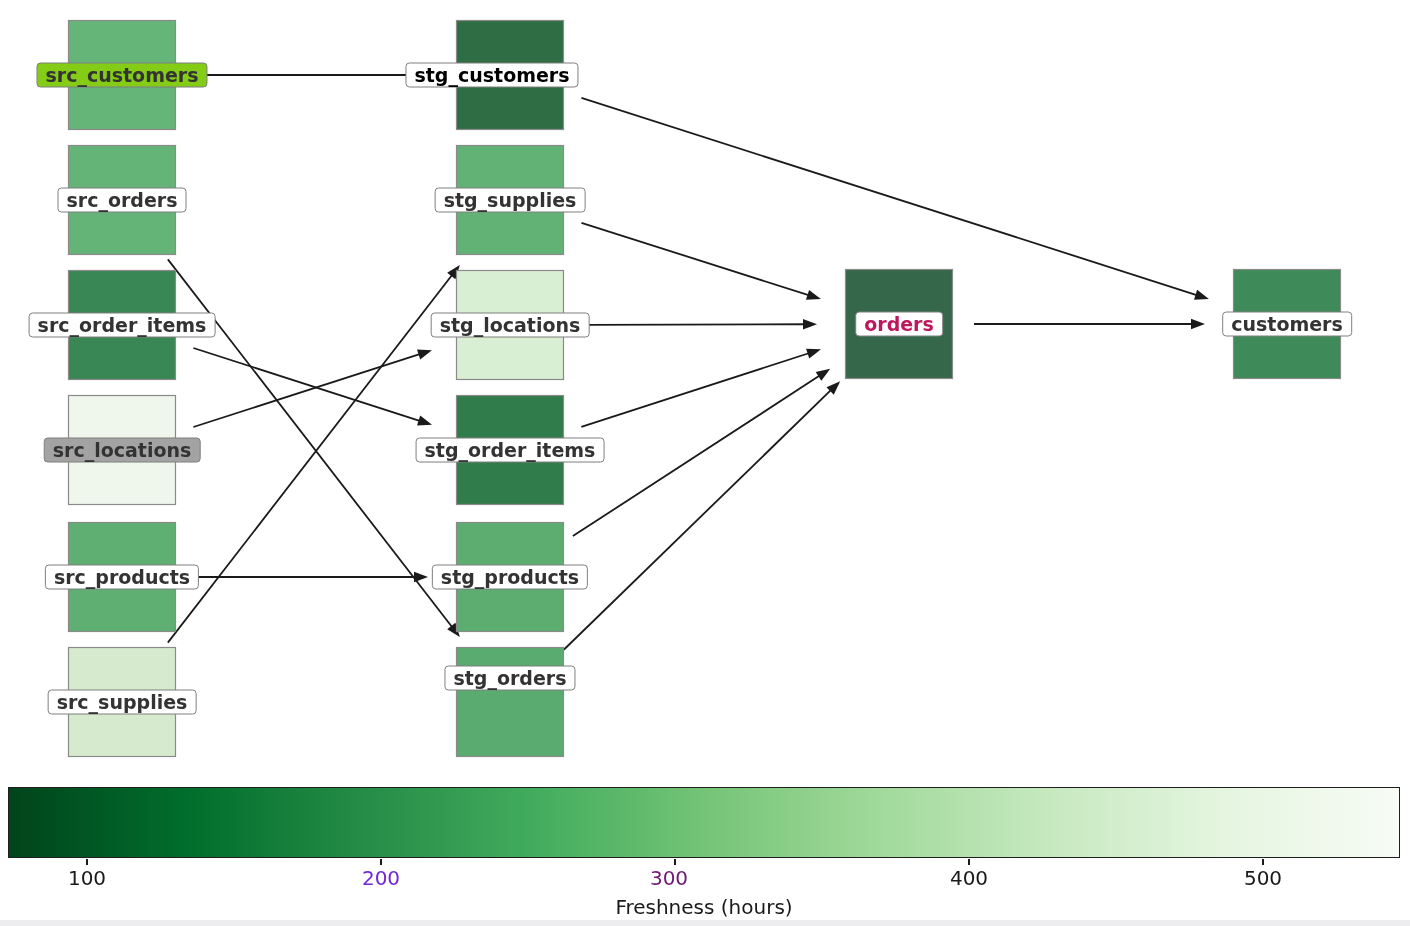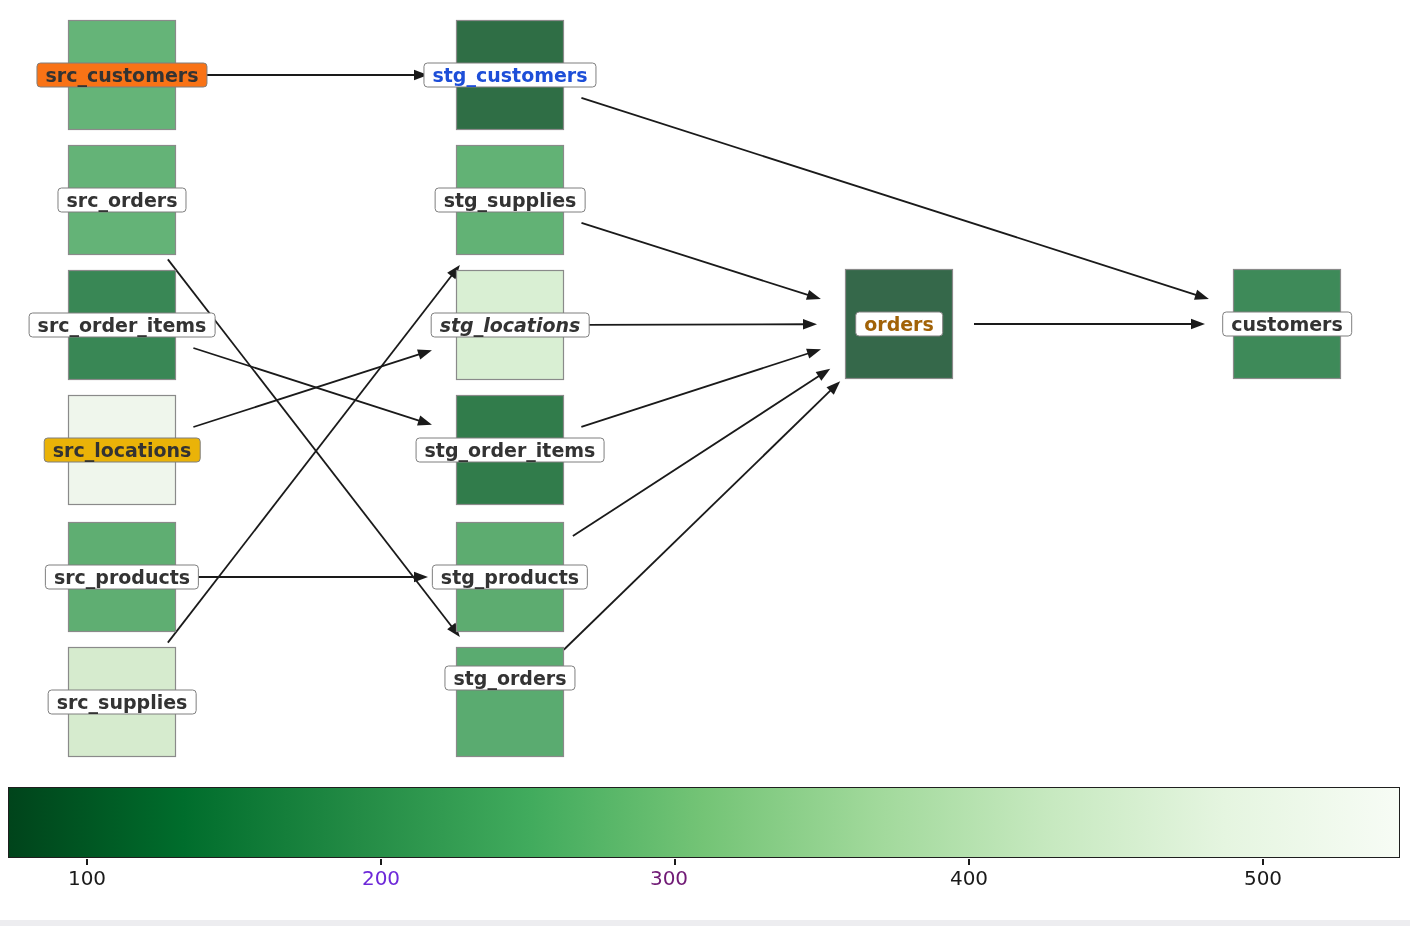--- a/index.html
+++ b/index.html
@@ -76,44 +76,45 @@
         <rect x="456.5" y="270.5" width="107" height="109" fill="#d9efd3" stroke="#8a8a8a" stroke-width="1.2"></rect>
         <rect x="456.5" y="395.5" width="107" height="109" fill="#317c4b" stroke="#8a8a8a" stroke-width="1.2"></rect>
         <rect x="456.5" y="522.5" width="107" height="109" fill="#5dac70" stroke="#8a8a8a" stroke-width="1.2"></rect>
         <rect x="456.5" y="647.5" width="107" height="109" fill="#5aab70" stroke="#8a8a8a" stroke-width="1.2"></rect>
         <rect x="845.5" y="269.5" width="107" height="109" fill="#35684a" stroke="#8a8a8a" stroke-width="1.2"></rect>
         <rect x="1233.5" y="269.5" width="107" height="109" fill="#3e8a59" stroke="#8a8a8a" stroke-width="1.2"></rect>
       </g>
   </svg>
 
   <div class="label-layer" id="label-layer">
-      <div class="node-label" style="left: 122px; top: 75px; color: rgb(51, 51, 51); background: #f97316; border-color: rgb(127, 127, 127);">src_customers</div>
+      <div class="node-label" style="left: 122px; top: 75px; color: rgb(51, 51, 51); background: #84cc16; border-color: rgb(127, 127, 127);">src_customers</div>
       <div class="node-label" style="left: 122px; top: 200px; color: rgb(51, 51, 51); background: rgb(255, 255, 255); border-color: rgb(127, 127, 127);">src_orders</div>
       <div class="node-label" style="left: 122px; top: 325px; color: rgb(51, 51, 51); background: rgb(255, 255, 255); border-color: rgb(127, 127, 127);">src_order_items</div>
-      <div class="node-label" style="left: 122px; top: 450px; color: rgb(51, 51, 51); background: #eab308; border-color: rgb(127, 127, 127);">src_locations</div>
+      <div class="node-label" style="left: 122px; top: 450px; color: rgb(51, 51, 51); background: #a3a3a3; border-color: rgb(127, 127, 127);">src_locations</div>
       <div class="node-label" style="left: 122px; top: 577px; color: rgb(51, 51, 51); background: rgb(255, 255, 255); border-color: rgb(127, 127, 127);">src_products</div>
       <div class="node-label" style="left: 122px; top: 702px; color: rgb(51, 51, 51); background: rgb(255, 255, 255); border-color: rgb(127, 127, 127);">src_supplies</div>
-      <div class="node-label" style="left: 510px; top: 75px; color: #1d4ed8; background: rgb(255, 255, 255); border-color: rgb(127, 127, 127);">stg_customers</div>
+      <div class="node-label" style="left: 492px; top: 75px; color: #000000; background: rgb(255, 255, 255); border-color: rgb(127, 127, 127);">stg_customers</div>
       <div class="node-label" style="left: 510px; top: 200px; color: rgb(51, 51, 51); background: rgb(255, 255, 255); border-color: rgb(127, 127, 127); text-align: right;">stg_supplies</div>
-      <div class="node-label" style="left: 510px; top: 325px; color: rgb(51, 51, 51); background: rgb(255, 255, 255); border-color: rgb(127, 127, 127); font-style: italic;">stg_locations</div>
+      <div class="node-label" style="left: 510px; top: 325px; color: rgb(51, 51, 51); background: rgb(255, 255, 255); border-color: rgb(127, 127, 127);">stg_locations</div>
       <div class="node-label" style="left: 510px; top: 450px; color: rgb(51, 51, 51); background: rgb(255, 255, 255); border-color: rgb(127, 127, 127);">stg_order_items</div>
       <div class="node-label" style="left: 510px; top: 577px; color: rgb(51, 51, 51); background: rgb(255, 255, 255); border-color: rgb(127, 127, 127);">stg_products</div>
       <div class="node-label" style="left: 510px; top: 678px; color: rgb(51, 51, 51); background: rgb(255, 255, 255); border-color: rgb(127, 127, 127);">stg_orders</div>
-      <div class="node-label" style="left: 899px; top: 324px; color: #a16207; background: rgb(255, 255, 255); border-color: rgb(127, 127, 127);">orders</div>
+      <div class="node-label" style="left: 899px; top: 324px; color: #be185d; background: rgb(255, 255, 255); border-color: rgb(127, 127, 127);">orders</div>
       <div class="node-label" style="left: 1287px; top: 324px; color: rgb(51, 51, 51); background: rgb(255, 255, 255); border-color: rgb(127, 127, 127);">customers</div>
     </div>
 
   <div class="cbar" id="cbar" style="background: linear-gradient(to right, rgb(0, 68, 27), rgb(0, 109, 44), rgb(35, 139, 69), rgb(65, 171, 93), rgb(116, 196, 118), rgb(161, 217, 155), rgb(199, 233, 192), rgb(229, 245, 224), rgb(247, 252, 245));"></div>
   <div id="tick-layer">
       <div class="tick-mark" style="left: 86px; background: rgb(26, 26, 26);"></div>
       <div class="tick-label" style="left: 87px; color: rgb(26, 26, 26);">100</div>
       <div class="tick-mark" style="left: 380px; background: rgb(26, 26, 26);"></div>
       <div class="tick-label" style="left: 381px; color: #6d28d9;">200</div>
       <div class="tick-mark" style="left: 674px; background: rgb(26, 26, 26);"></div>
       <div class="tick-label" style="left: 669px; color: #701a75;">300</div>
       <div class="tick-mark" style="left: 968px; background: rgb(26, 26, 26);"></div>
       <div class="tick-label" style="left: 969px; color: rgb(26, 26, 26);">400</div>
       <div class="tick-mark" style="left: 1262px; background: rgb(26, 26, 26);"></div>
       <div class="tick-label" style="left: 1263px; color: rgb(26, 26, 26);">500</div>
     </div>
+  <div class="axis-label">Freshness (hours)</div>
 
   <div class="bottom-strip"></div>
 </div>
 
 </body></html>

